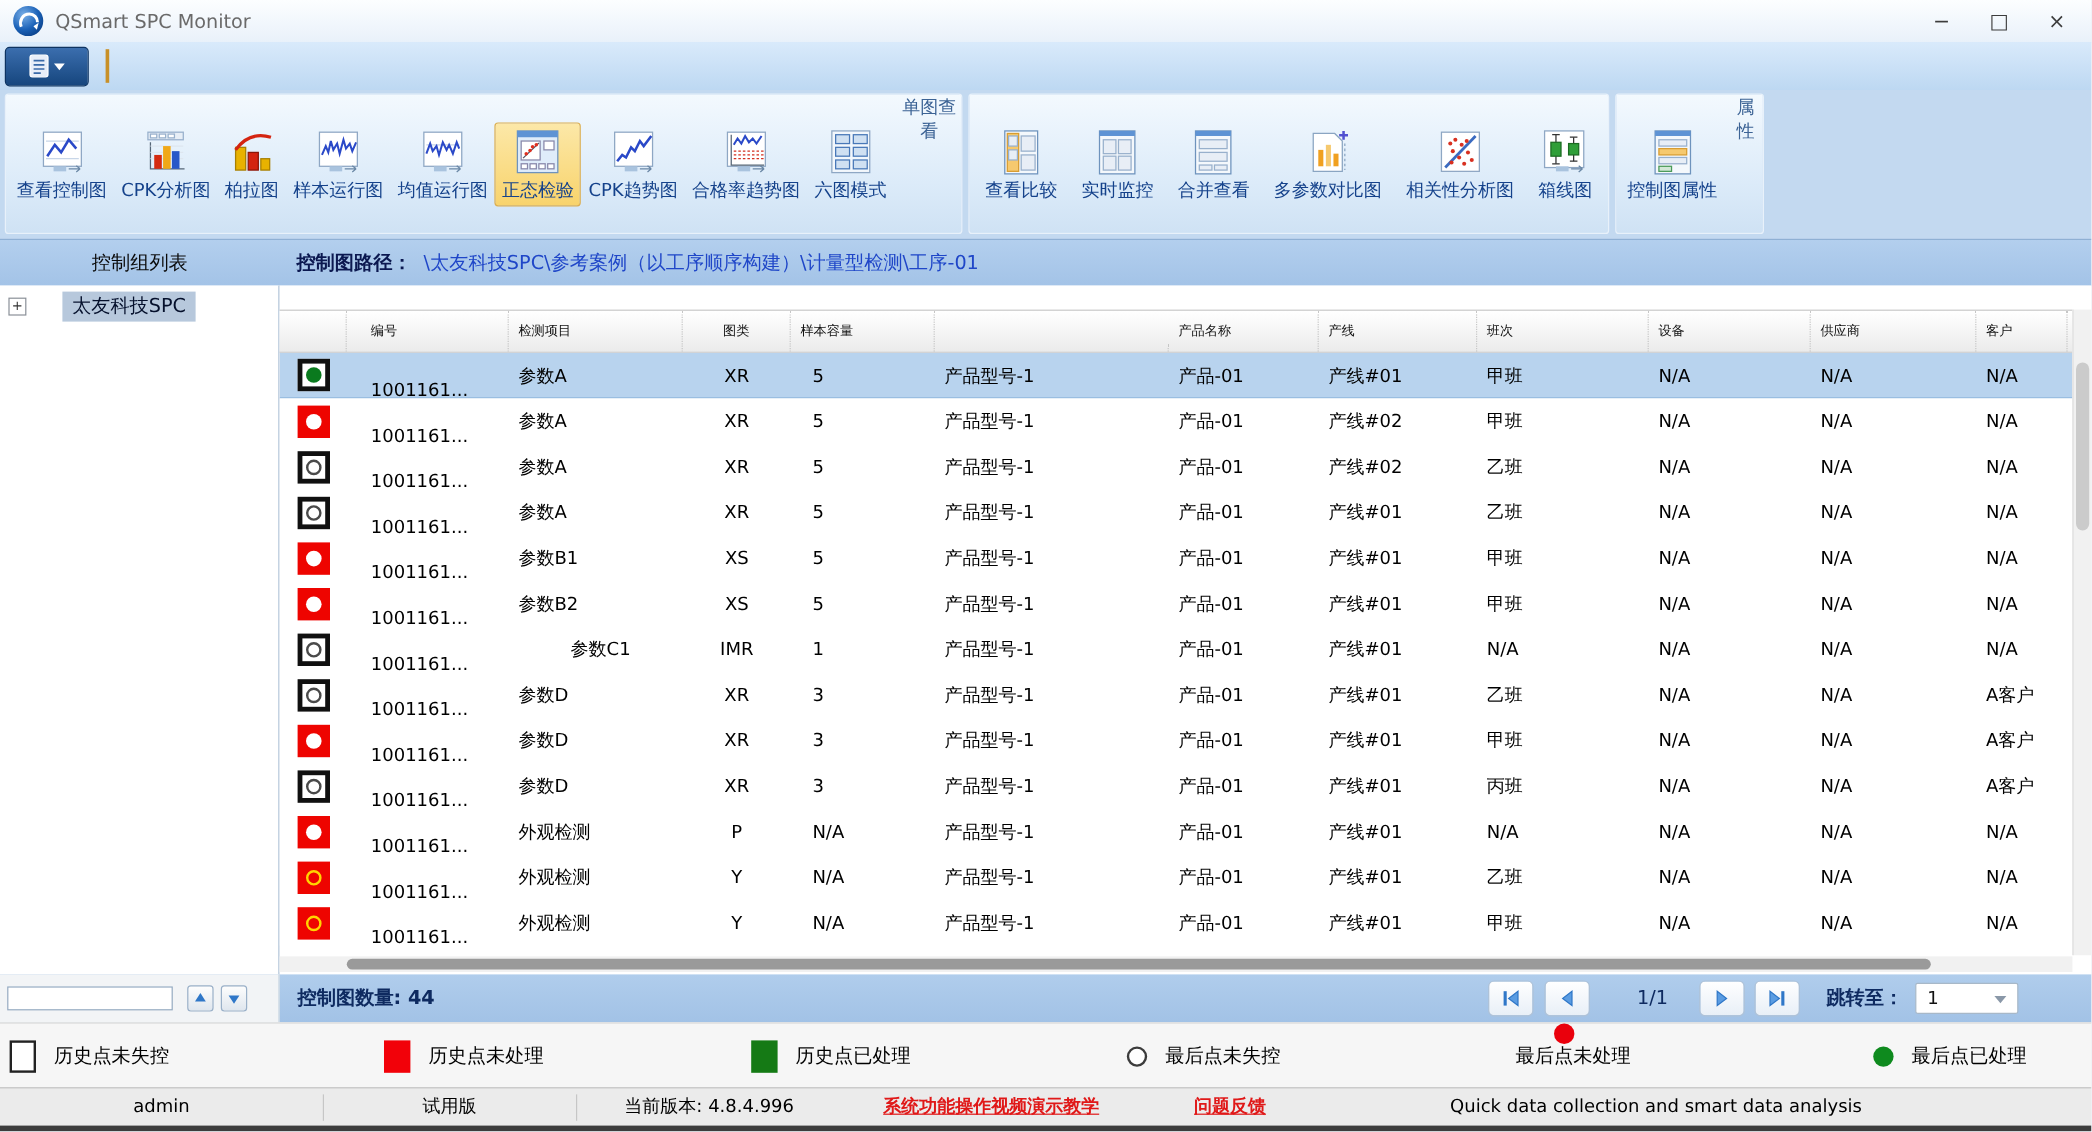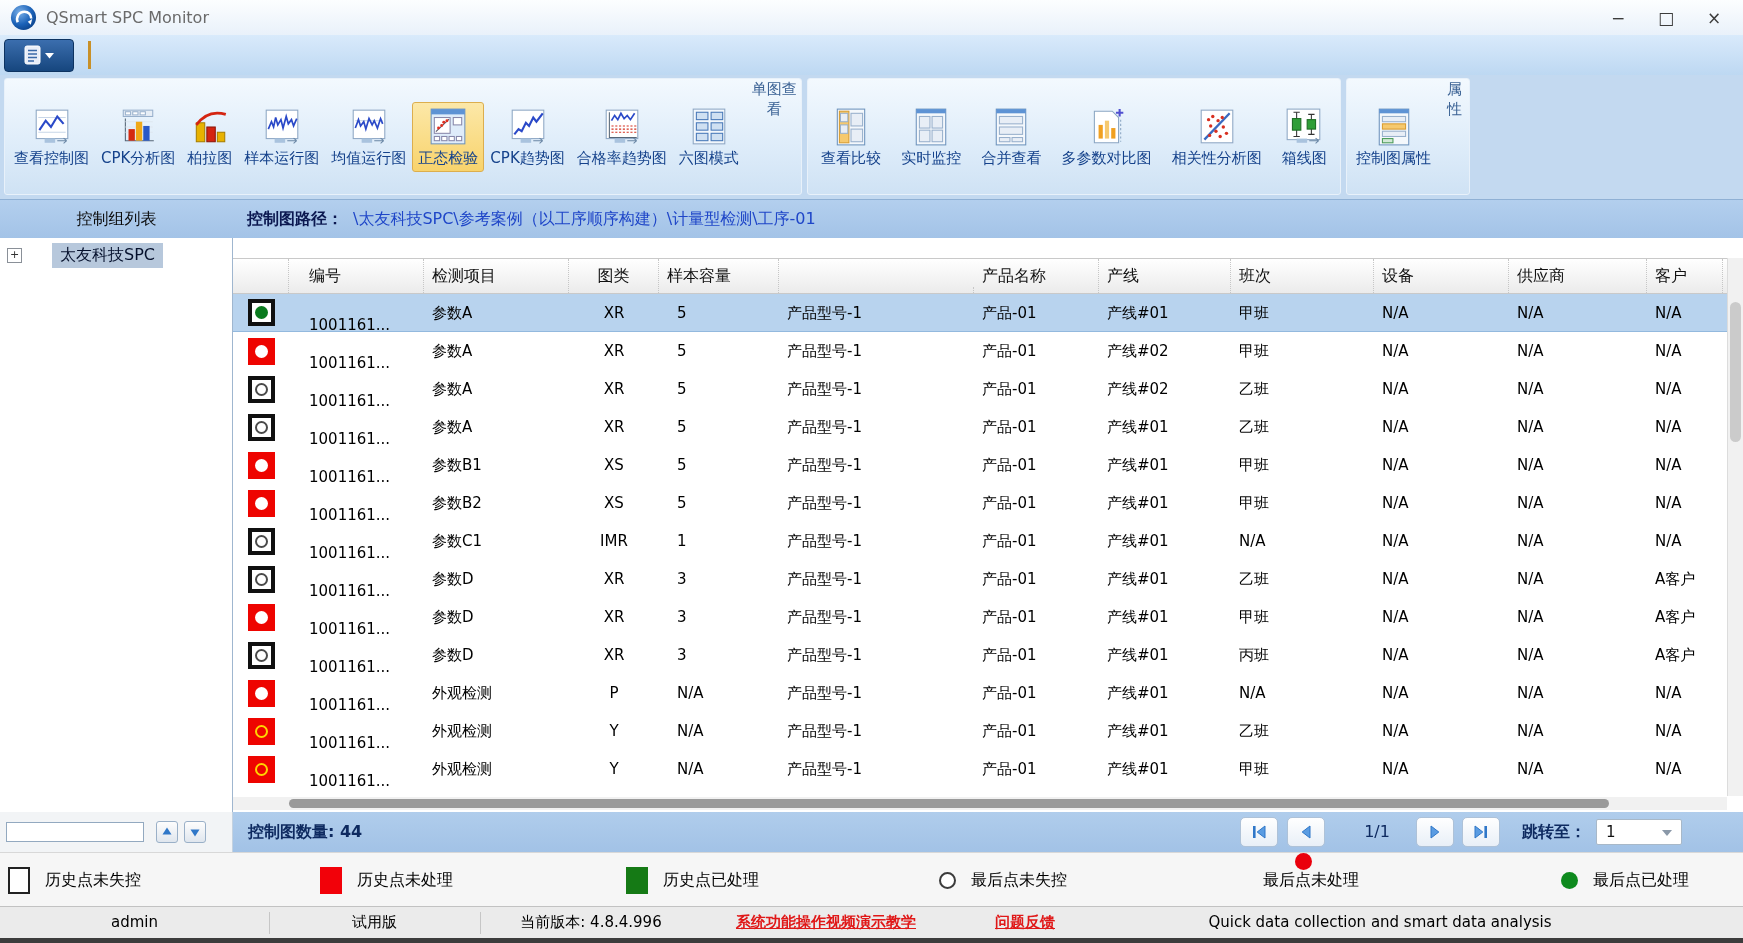--- a/index.html
+++ b/index.html
@@ -39,21 +39,21 @@
 
   
   .body{position:absolute;left:0;top:238px;width:100%;height:574px;}
   .sidebar{position:absolute;left:0;top:0;width:233px;height:100%;background:#fff;border-right:1px solid #9fb6cf;box-sizing:border-box;}
   .tree-item{position:relative;height:26px;margin-top:4px;display:flex;align-items:center;}
   .expander{position:absolute;left:7px;width:13px;height:13px;border:1px solid #8a9098;background:#fff;font-size:11px;line-height:12px;text-align:center;color:#333;}
   .tree-label{position:absolute;left:52px;background:#b7c8dc;padding:2px 8px;font-size:16px;color:#05102c;}
 
   .main{position:absolute;left:233px;top:0;right:0;height:100%;background:#fff;}
   .table-header{position:absolute;left:0;top:20px;right:16px;height:36px;display:flex;background:linear-gradient(#ffffff,#ebebeb);border-top:1px solid #c9c9c9;border-bottom:1px solid #c9c9c9;box-sizing:border-box;}
-  .th{box-sizing:border-box;flex:none;font-size:16px;color:#111;line-height:34px;padding-left:8px;border-right:1px dotted #c6c6c6;overflow:hidden;white-space:nowrap;}
+  .th{box-sizing:border-box;flex:none;font-size:11px;color:#111;line-height:34px;padding-left:8px;border-right:1px dotted #c6c6c6;overflow:hidden;white-space:nowrap;}
   .th.c1{padding-left:20px;}  .th.c3{text-align:center;padding-left:0;}
   .table-rows{position:absolute;left:0;top:56px;right:16px;height:498px;overflow:hidden;}
   .tr{display:flex;height:38px;background:#fff;}
   .tr.sel{background:#b8d3ee;border-bottom:1px solid #93b9de;box-sizing:border-box;}
   .td{box-sizing:border-box;flex:none;font-size:15px;color:#000;line-height:38px;padding-left:8px;white-space:nowrap;overflow:hidden;}
   .td.c0{display:flex;align-items:center;justify-content:center;padding-left:0;}
   .td.c1{padding-left:20px;margin-top:12px;}  .td.c3{text-align:center;padding-left:0;}  .td.c4{padding-left:18px;}
   .st{width:27px;height:27px;box-sizing:border-box;display:flex;align-items:center;justify-content:center;}
   .st-green-dot{background:#fff;border:4px solid #101010;}
   .st-green-dot i{width:13px;height:13px;border-radius:50%;background:#0a7a1e;}
@@ -518,21 +518,21 @@
             <div class="td c10" style="width: 138px;">N/A</div>
             <div class="td c11" style="width: 76px;">N/A</div>
           </div>
           <div class="tr">
             <div class="td c0" style="width: 56px;">
               <span class="st st-hollow-dot">
                 <i></i>
               </span>
             </div>
             <div class="td c1" style="width: 135px;">1001161...</div>
-            <div class="td c2" style="width: 145px;">参数C1</div>
+            <div class="td c2" style="width: 145px; text-align: center;">参数C1</div>
             <div class="td c3" style="width: 90px;">IMR</div>
             <div class="td c4" style="width: 120px;">1</div>
             <div class="td c5" style="width: 195px;">产品型号-1</div>
             <div class="td c6" style="width: 125px;">产品-01</div>
             <div class="td c7" style="width: 132px;">产线#01</div>
             <div class="td c8" style="width: 143px;">N/A</div>
             <div class="td c9" style="width: 135px;">N/A</div>
             <div class="td c10" style="width: 138px;">N/A</div>
             <div class="td c11" style="width: 76px;">N/A</div>
           </div>

